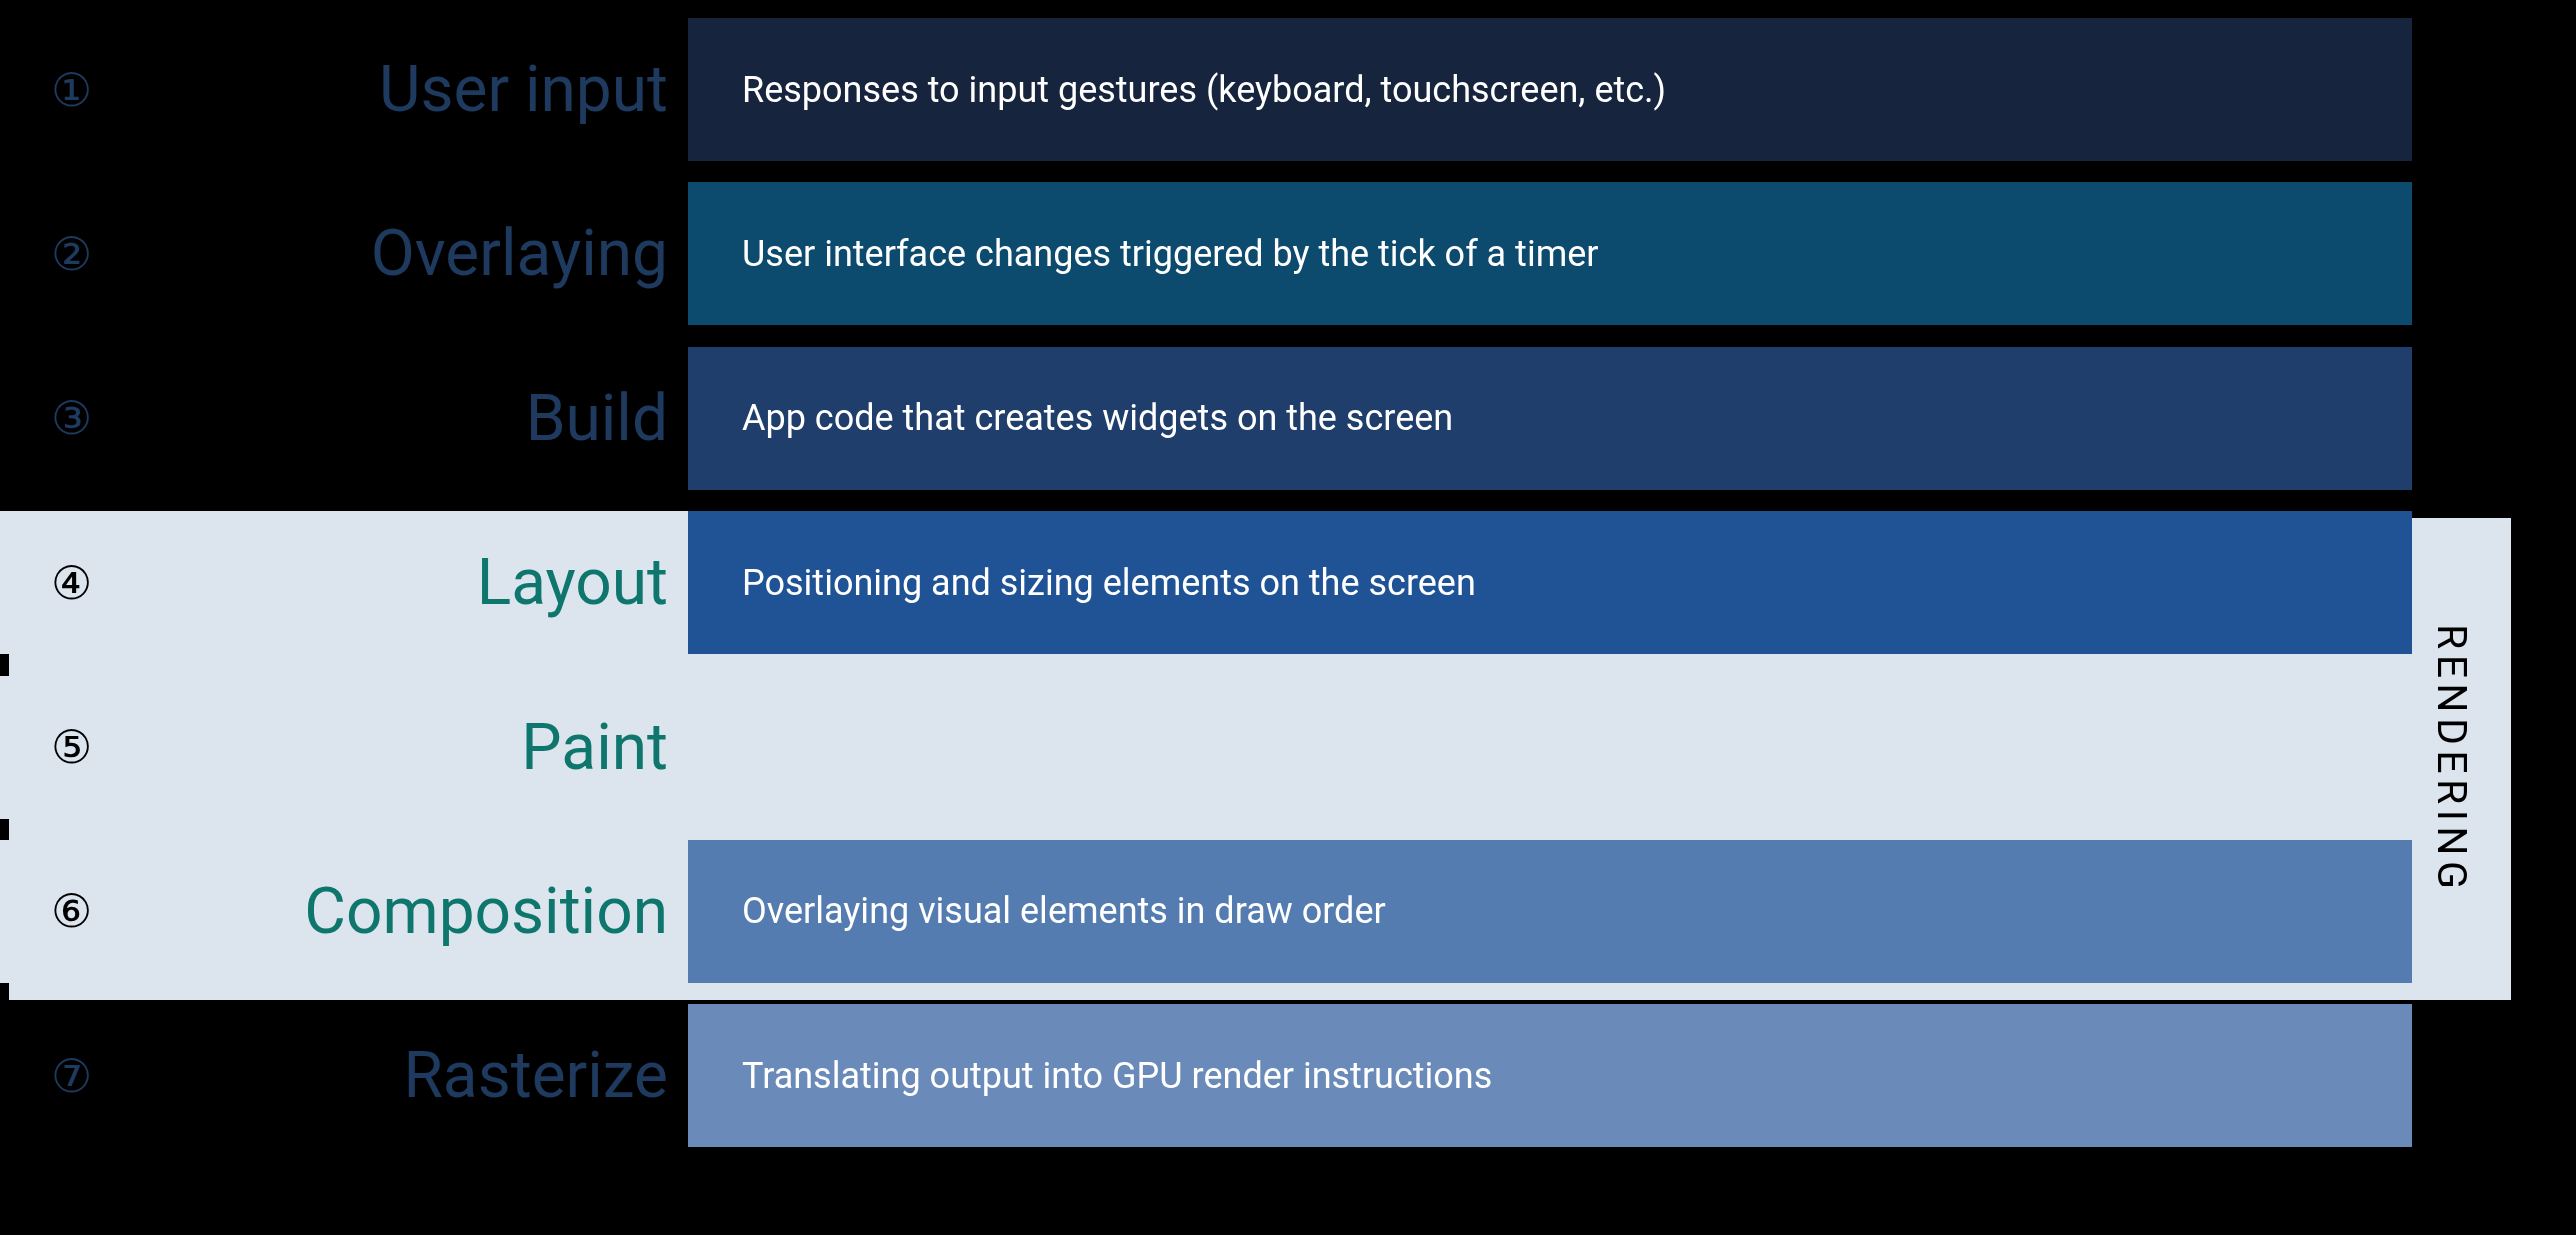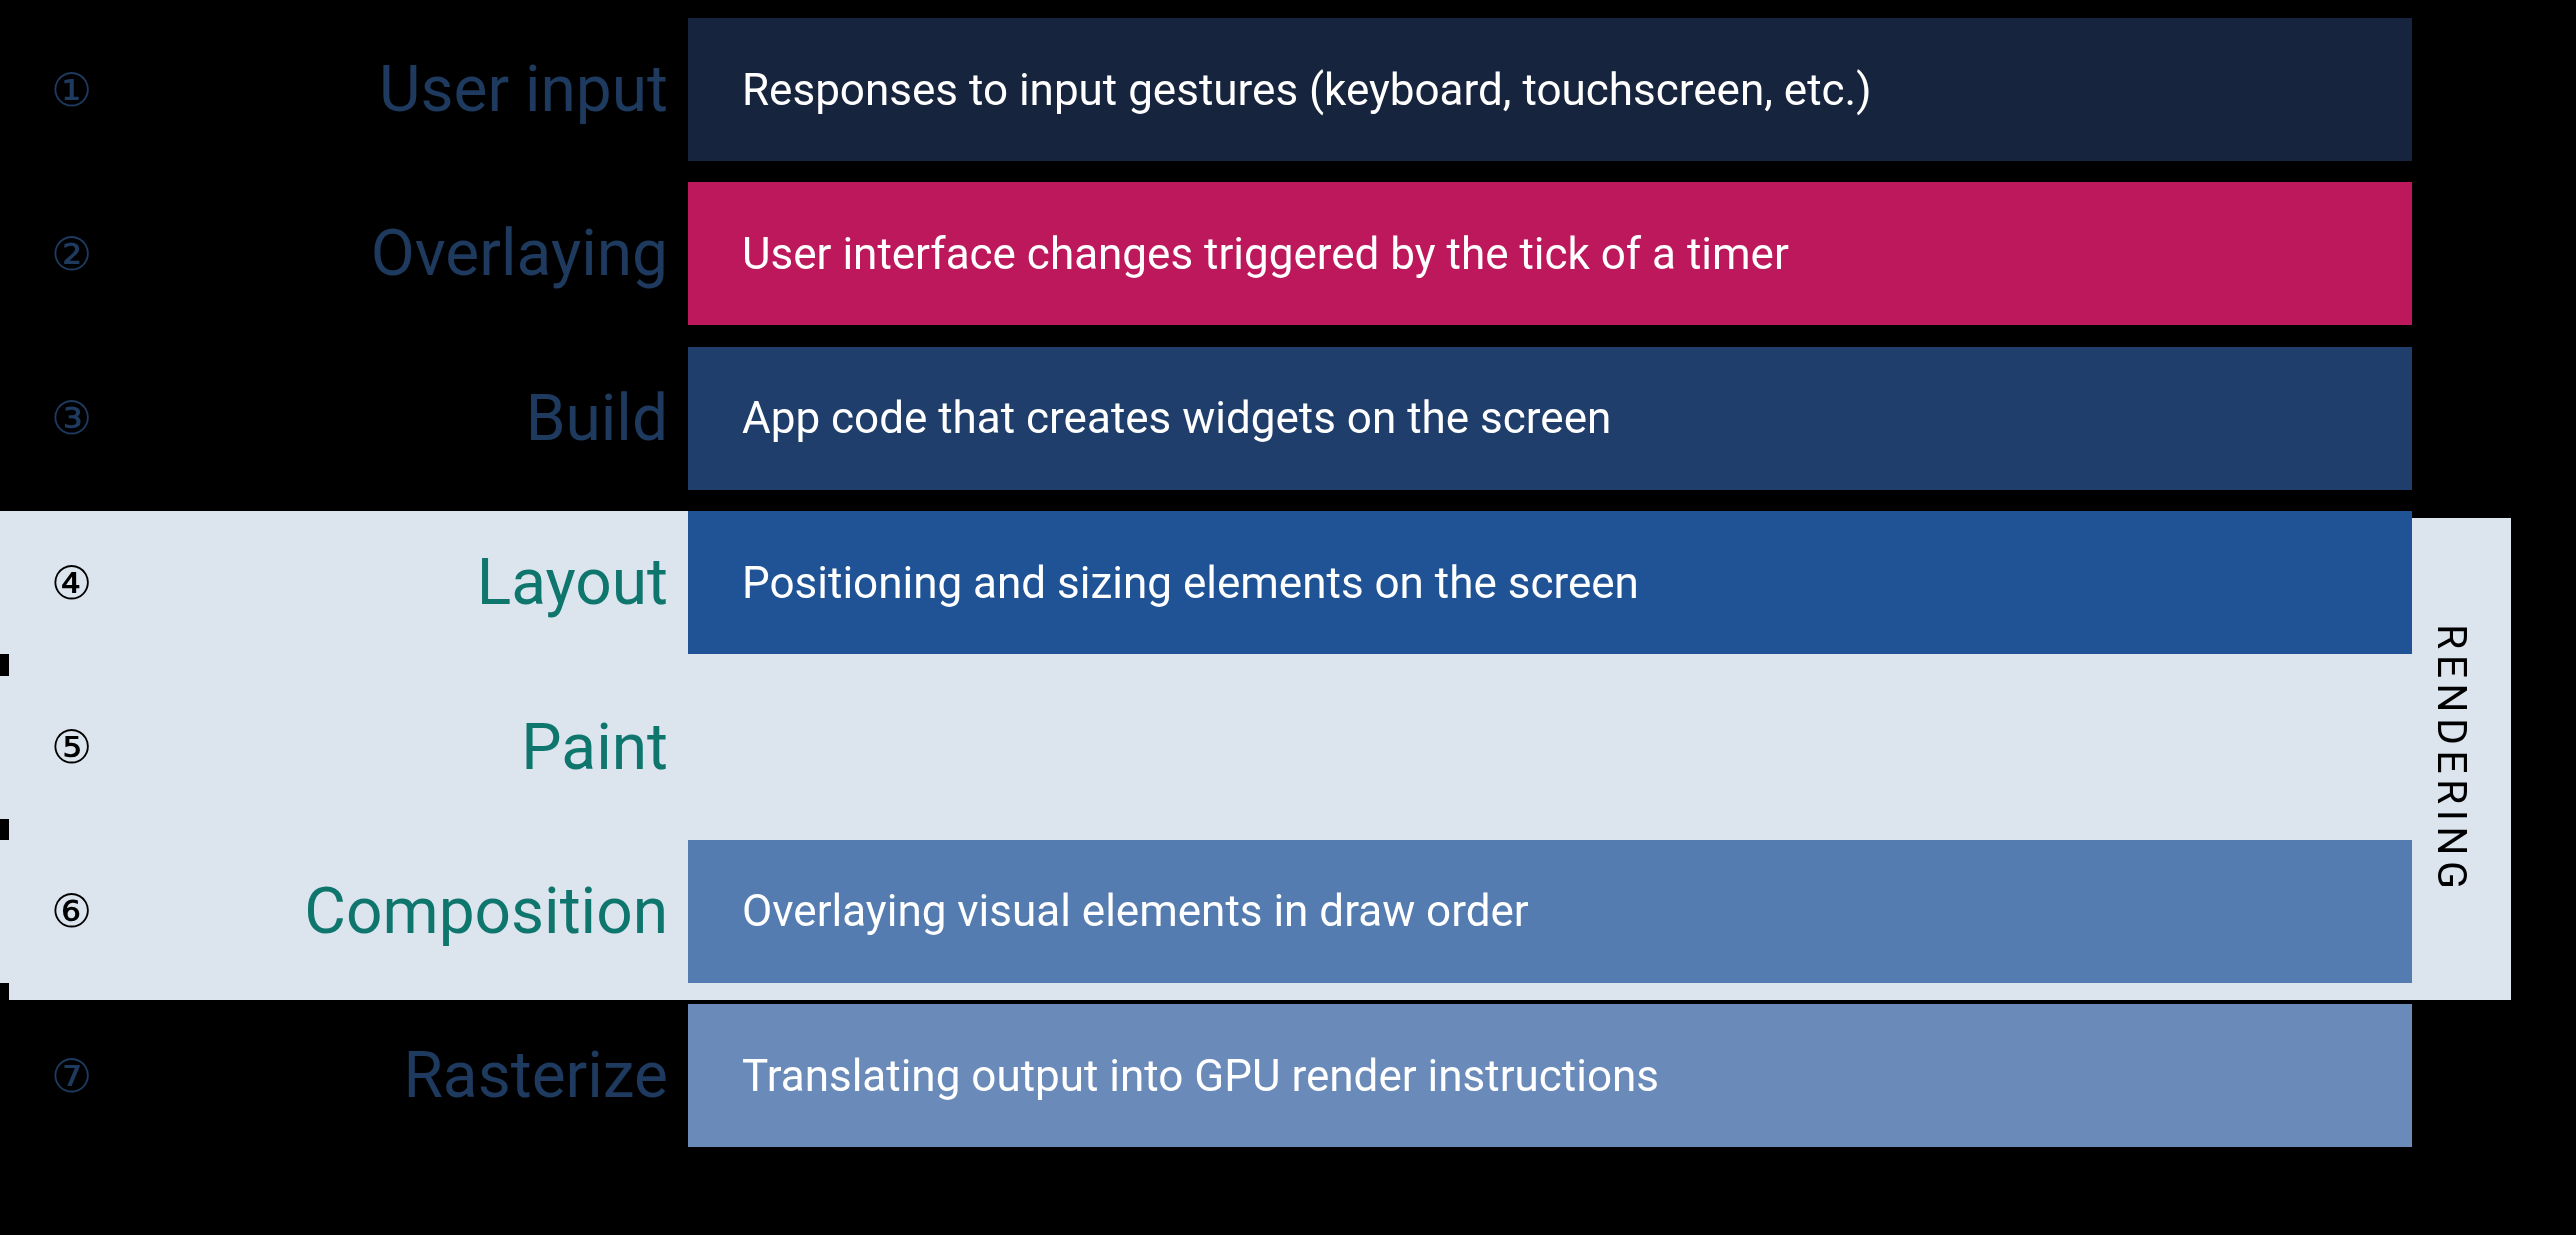--- a/index.html
+++ b/index.html
@@ -43,21 +43,21 @@
       padding-right: 20px;
       font-size: 64px;
       font-weight: 400;
       color: #1e3a5f;
     }
     .row-description {
       flex: 1;
       display: flex;
       align-items: center;
       padding-left: 54px;
-      font-size: 44px;
+      font-size: 36px;
       font-weight: 400;
       color: #fff;
     }
     .grouped {
       background: #dce5ee;
     }
     .grouped .row-number {
       color: #000;
     }
     .grouped .row-label {
@@ -88,21 +88,21 @@
     }
     .rendering-label span {
       writing-mode: vertical-rl;
       text-orientation: mixed;
       font-size: 41px;
       letter-spacing: 5.4px;
       color: #000;
       font-weight: 400;
     }
     .desc-1 { background: #17243d; }
-    .desc-2 { background: #be185d; }
+    .desc-2 { background: #0c4a6e; }
     .desc-3 { background: #1f3e6b; }
     .desc-4 { background: #1f5396; }
     .desc-5 { background: #3e69a5; }
     .desc-6 { background: #547cb0; }
     .desc-7 { background: #6a8bb9; }
   </style>
 </head>
 <body>
 
 <div class="rendering-group"></div>

